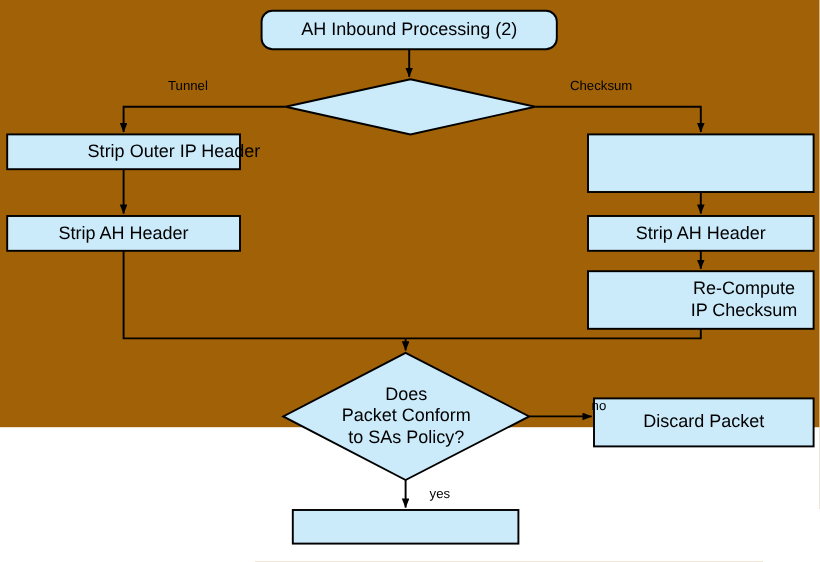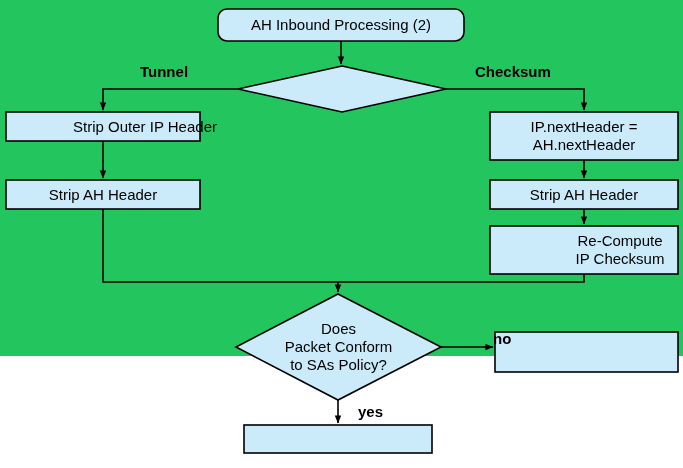--- a/index.html
+++ b/index.html
@@ -10,21 +10,21 @@
   body {
     width: 683px;
     height: 468px;
     font-family: "Liberation Sans", sans-serif;
     overflow: hidden;
   }
   #flowchart-root {
     position: relative;
     width: 683px;
     height: 356px;
-    background: #22c55e;
+    background: #a16207;
   }
   svg.chart-layer {
     position: absolute;
     top: 0;
     left: 0;
     width: 683px;
     height: 468px;
   }
   .node-label {
     position: absolute;
@@ -34,24 +34,23 @@
     text-align: center;
     color: #000000;
     font-size: 15px;
     line-height: 18px;
     white-space: pre-line;
     pointer-events: none;
   }
   .edge-label {
     position: absolute;
     color: #000000;
-    font-size: 15px;
+    font-size: 11px;
     line-height: 16px;
     white-space: nowrap;
-    font-weight: bold;
   }
 </style>
 </head>
 <body>
 
 <div id="flowchart-root">
 
   <svg class="chart-layer" viewBox="0 0 683 468">
     <defs>
       <marker id="arrowhead" markerWidth="9" markerHeight="9" refX="7.6" refY="3.2" orient="auto" markerUnits="userSpaceOnUse">
@@ -107,32 +106,31 @@
     </g>
   </svg>
 
   <div class="node-label" style="left:218px; top:9px; width:246px; height:32px;">AH Inbound Processing (2)</div>
 
 
   <div class="node-label" style="left:20px; top:112px; width:194px; height:29px;padding-left:28px;">Strip Outer IP Header</div>
 
   <div class="node-label" style="left:6px; top:180px; width:194px; height:29px;">Strip AH Header</div>
 
-  <div class="node-label" style="left:490px; top:112px; width:188px; height:48px;">IP.nextHeader =
-AH.nextHeader</div>
 
   <div class="node-label" style="left:490px; top:180px; width:188px; height:29px;">Strip AH Header</div>
 
   <div class="node-label" style="left:490px; top:226px; width:188px; height:48px;margin-left:36px;">Re-Compute
 IP Checksum</div>
 
   <div class="node-label" style="left:236px; top:294px; width:205px; height:106px;">Does
 Packet Conform
 to SAs Policy?</div>
 
+  <div class="node-label" style="left:495px; top:332px; width:183px; height:40px;">Discard Packet</div>
 
 
   <div class="edge-label" style="left:140px; top:64px;">Tunnel</div>
 
   <div class="edge-label" style="left:475px; top:64px;">Checksum</div>
 
   <div class="edge-label" style="left:452px; top:331px;margin-left:41px;">no</div>
 
   <div class="edge-label" style="left:358px; top:404px;">yes</div>
 

